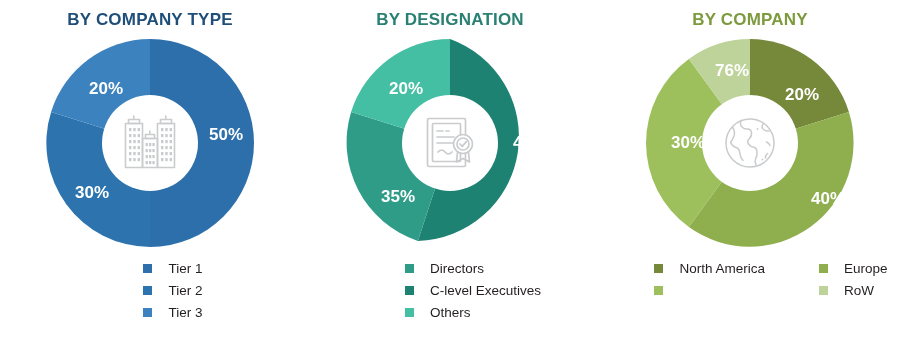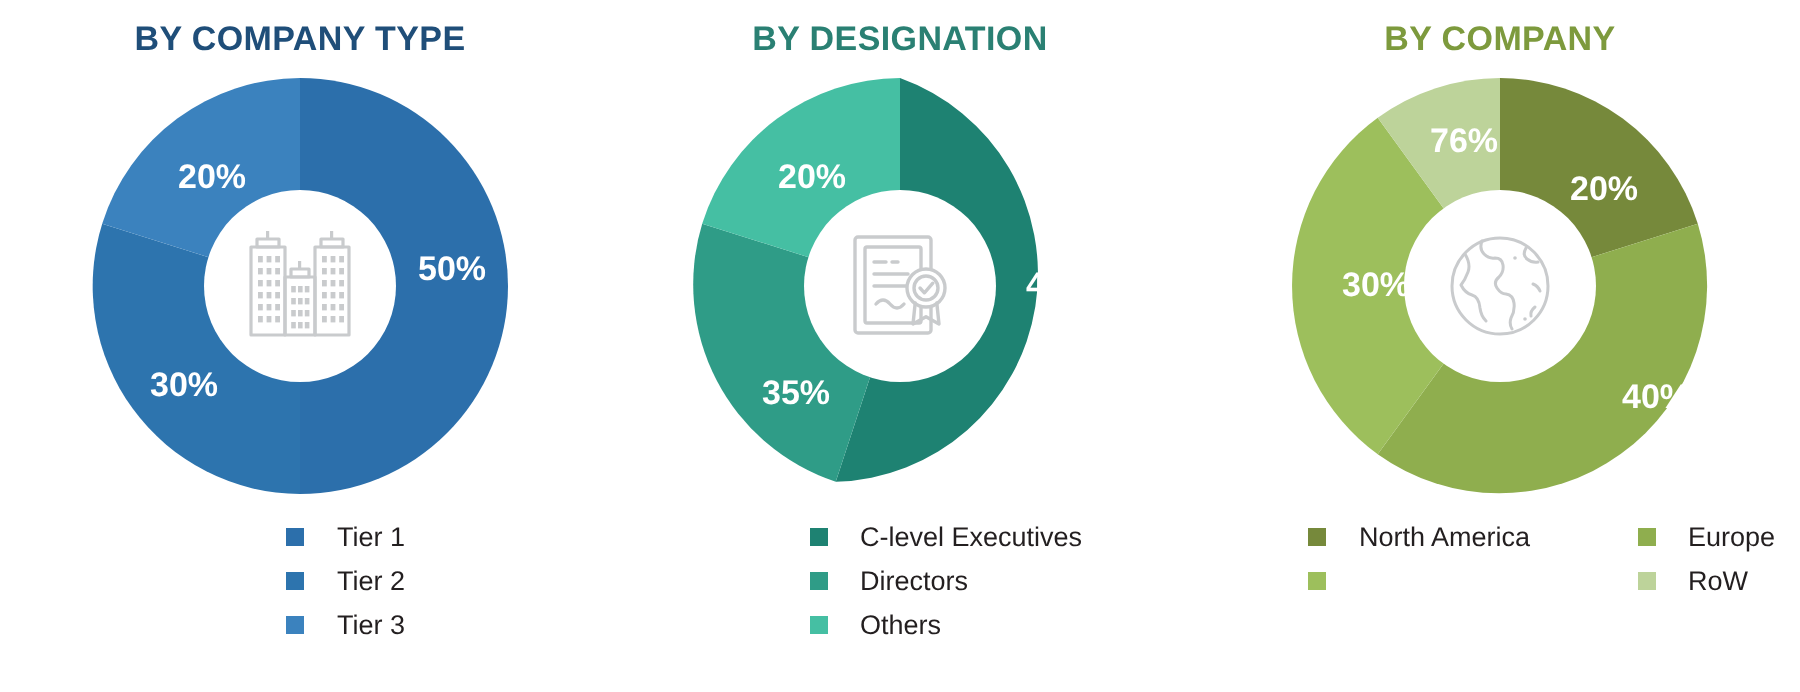--- a/index.html
+++ b/index.html
@@ -241,26 +241,26 @@
         </svg>
       </div>
 
       <div class="slice-label" style="left:178px; top:110px;margin-left:12px;">45%</div>
       <div class="slice-label" style="left:58px; top:164px;text-align:center;">35%</div>
       <div class="slice-label" style="left:66px; top:56px;">20%</div>
     </div>
 
     <div class="legend" style="margin-left:10px;">
       <div class="legend-item">
+        <span class="swatch" style="background:#2F9C87"></span>
+        <span class="legend-label">Directors</span>
+      </div>
+      <div class="legend-item">
         <span class="swatch" style="background:#1E8272"></span>
         <span class="legend-label">C-level Executives</span>
-      </div>
-      <div class="legend-item">
-        <span class="swatch" style="background:#2F9C87"></span>
-        <span class="legend-label">Directors</span>
       </div>
       <div class="legend-item">
         <span class="swatch" style="background:#45BFA3"></span>
         <span class="legend-label">Others</span>
       </div>
     </div>
   </div>
 
   <div class="panel">
     <div class="panel-title" style="color:#7D9A3D">BY COMPANY</div>

